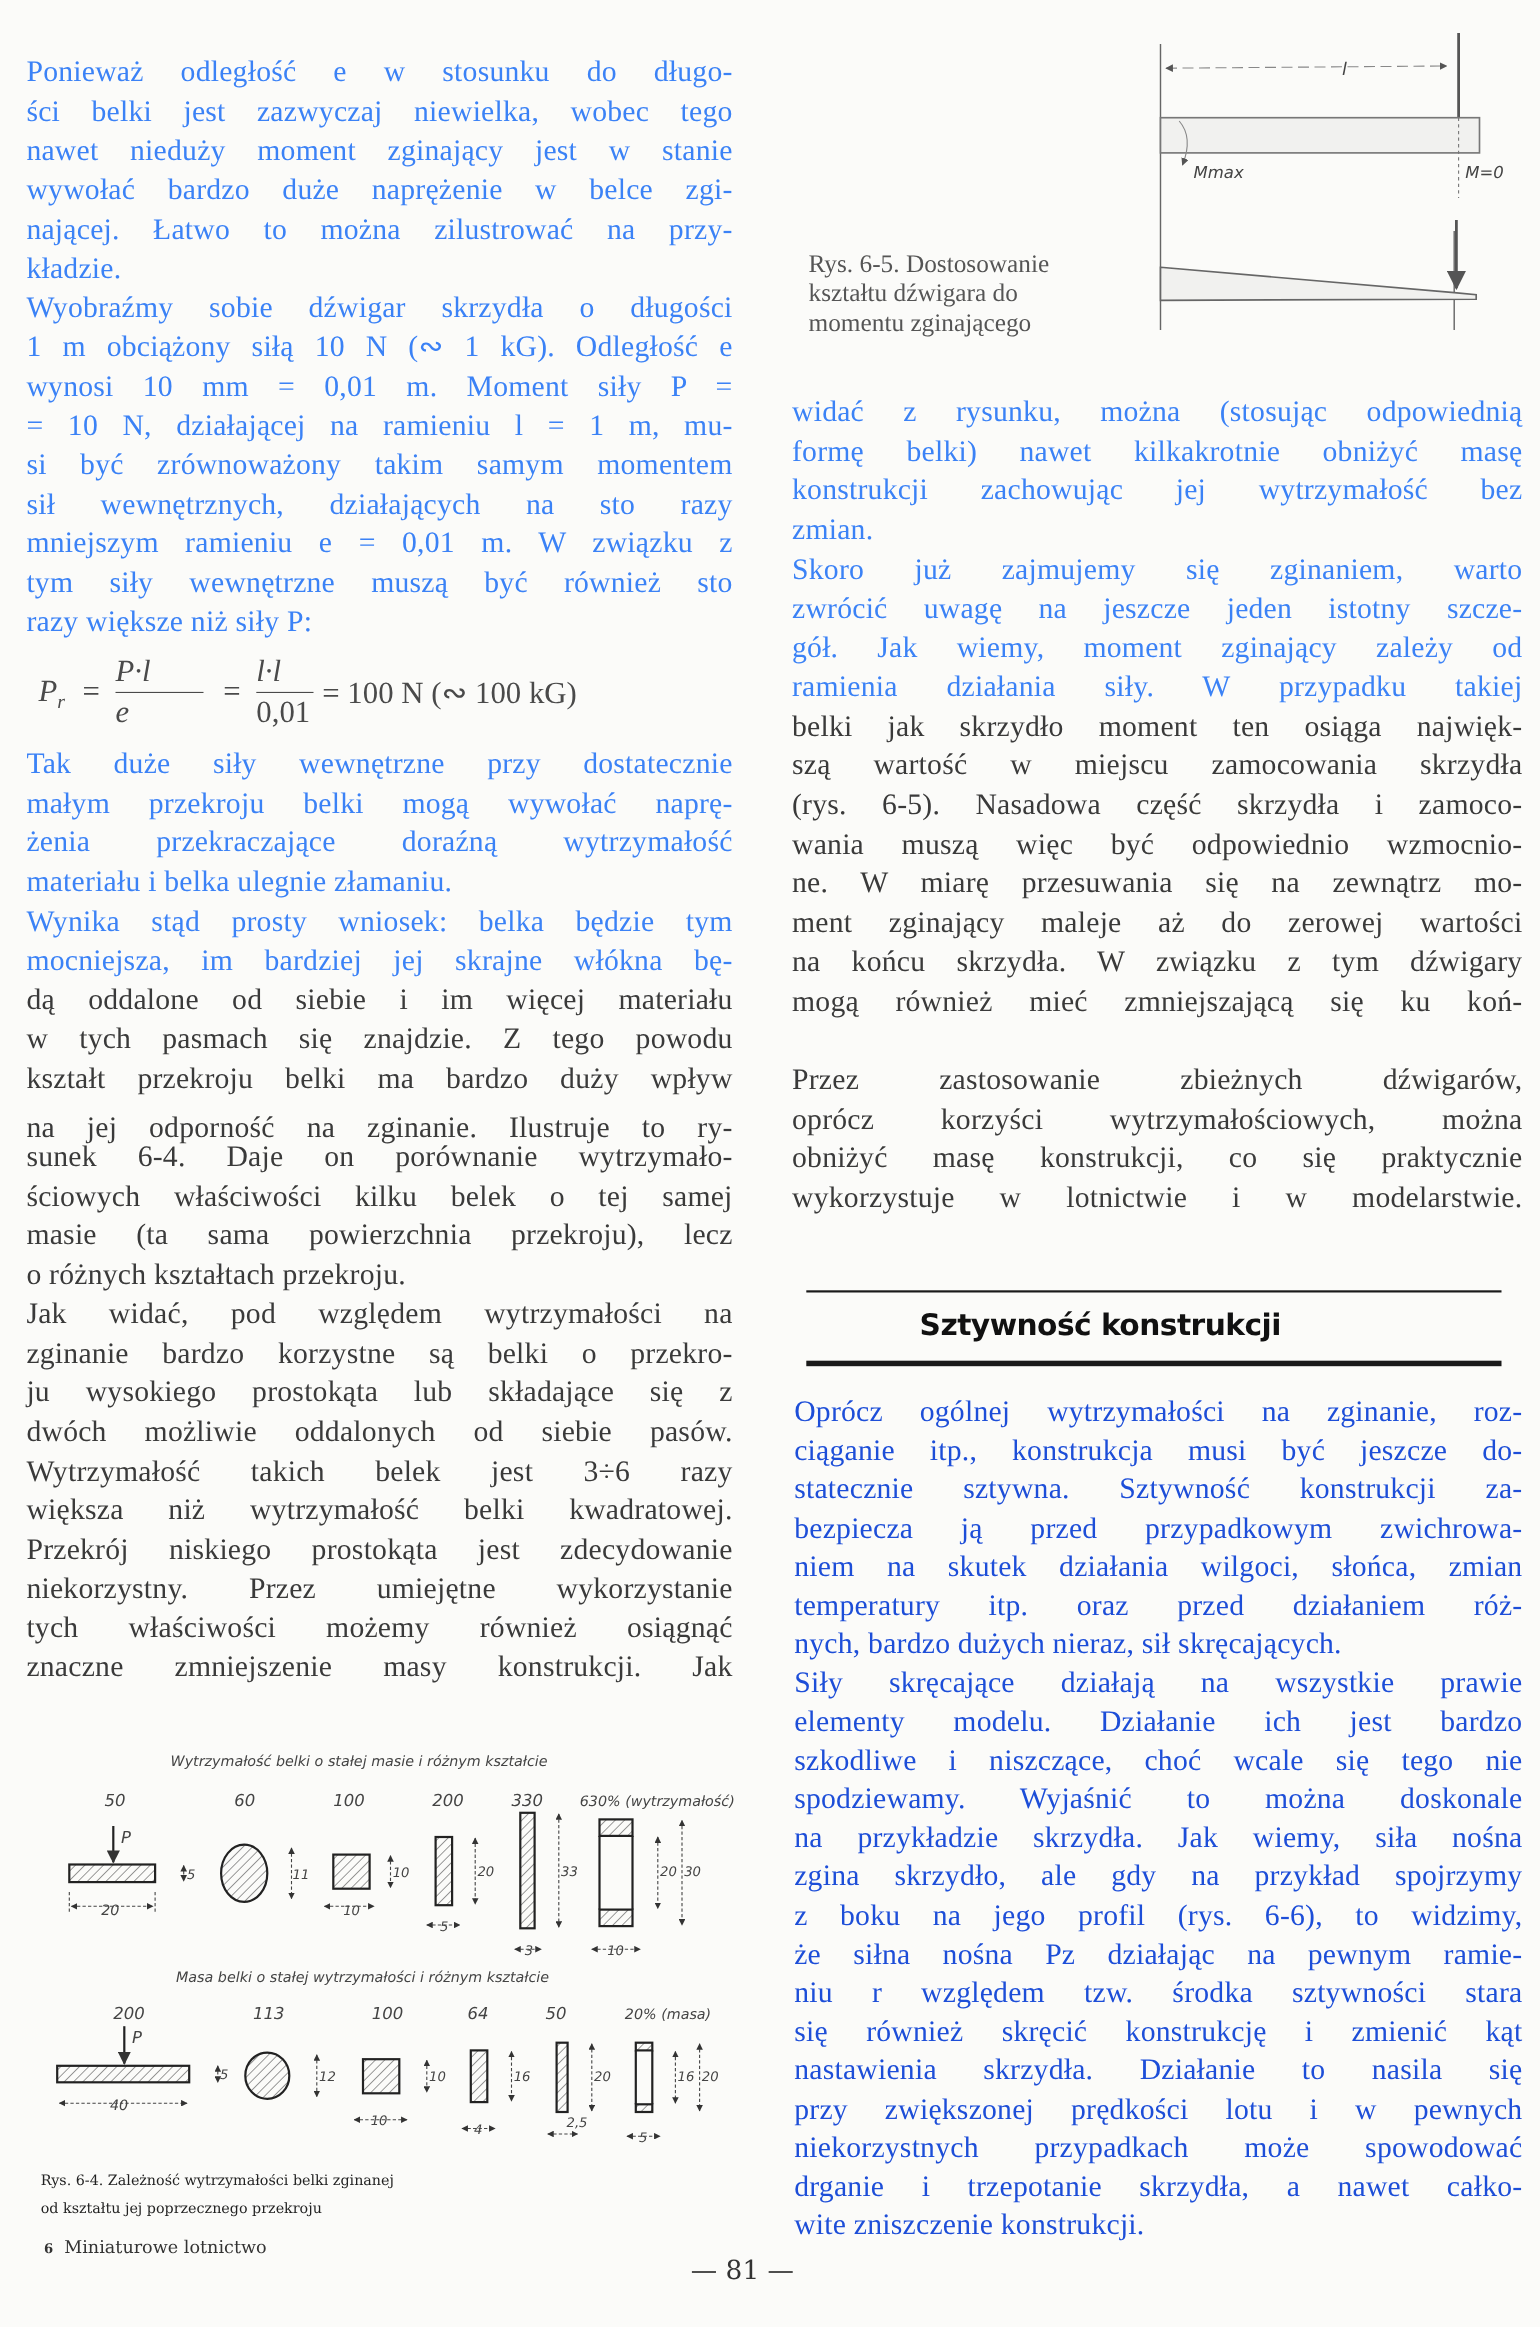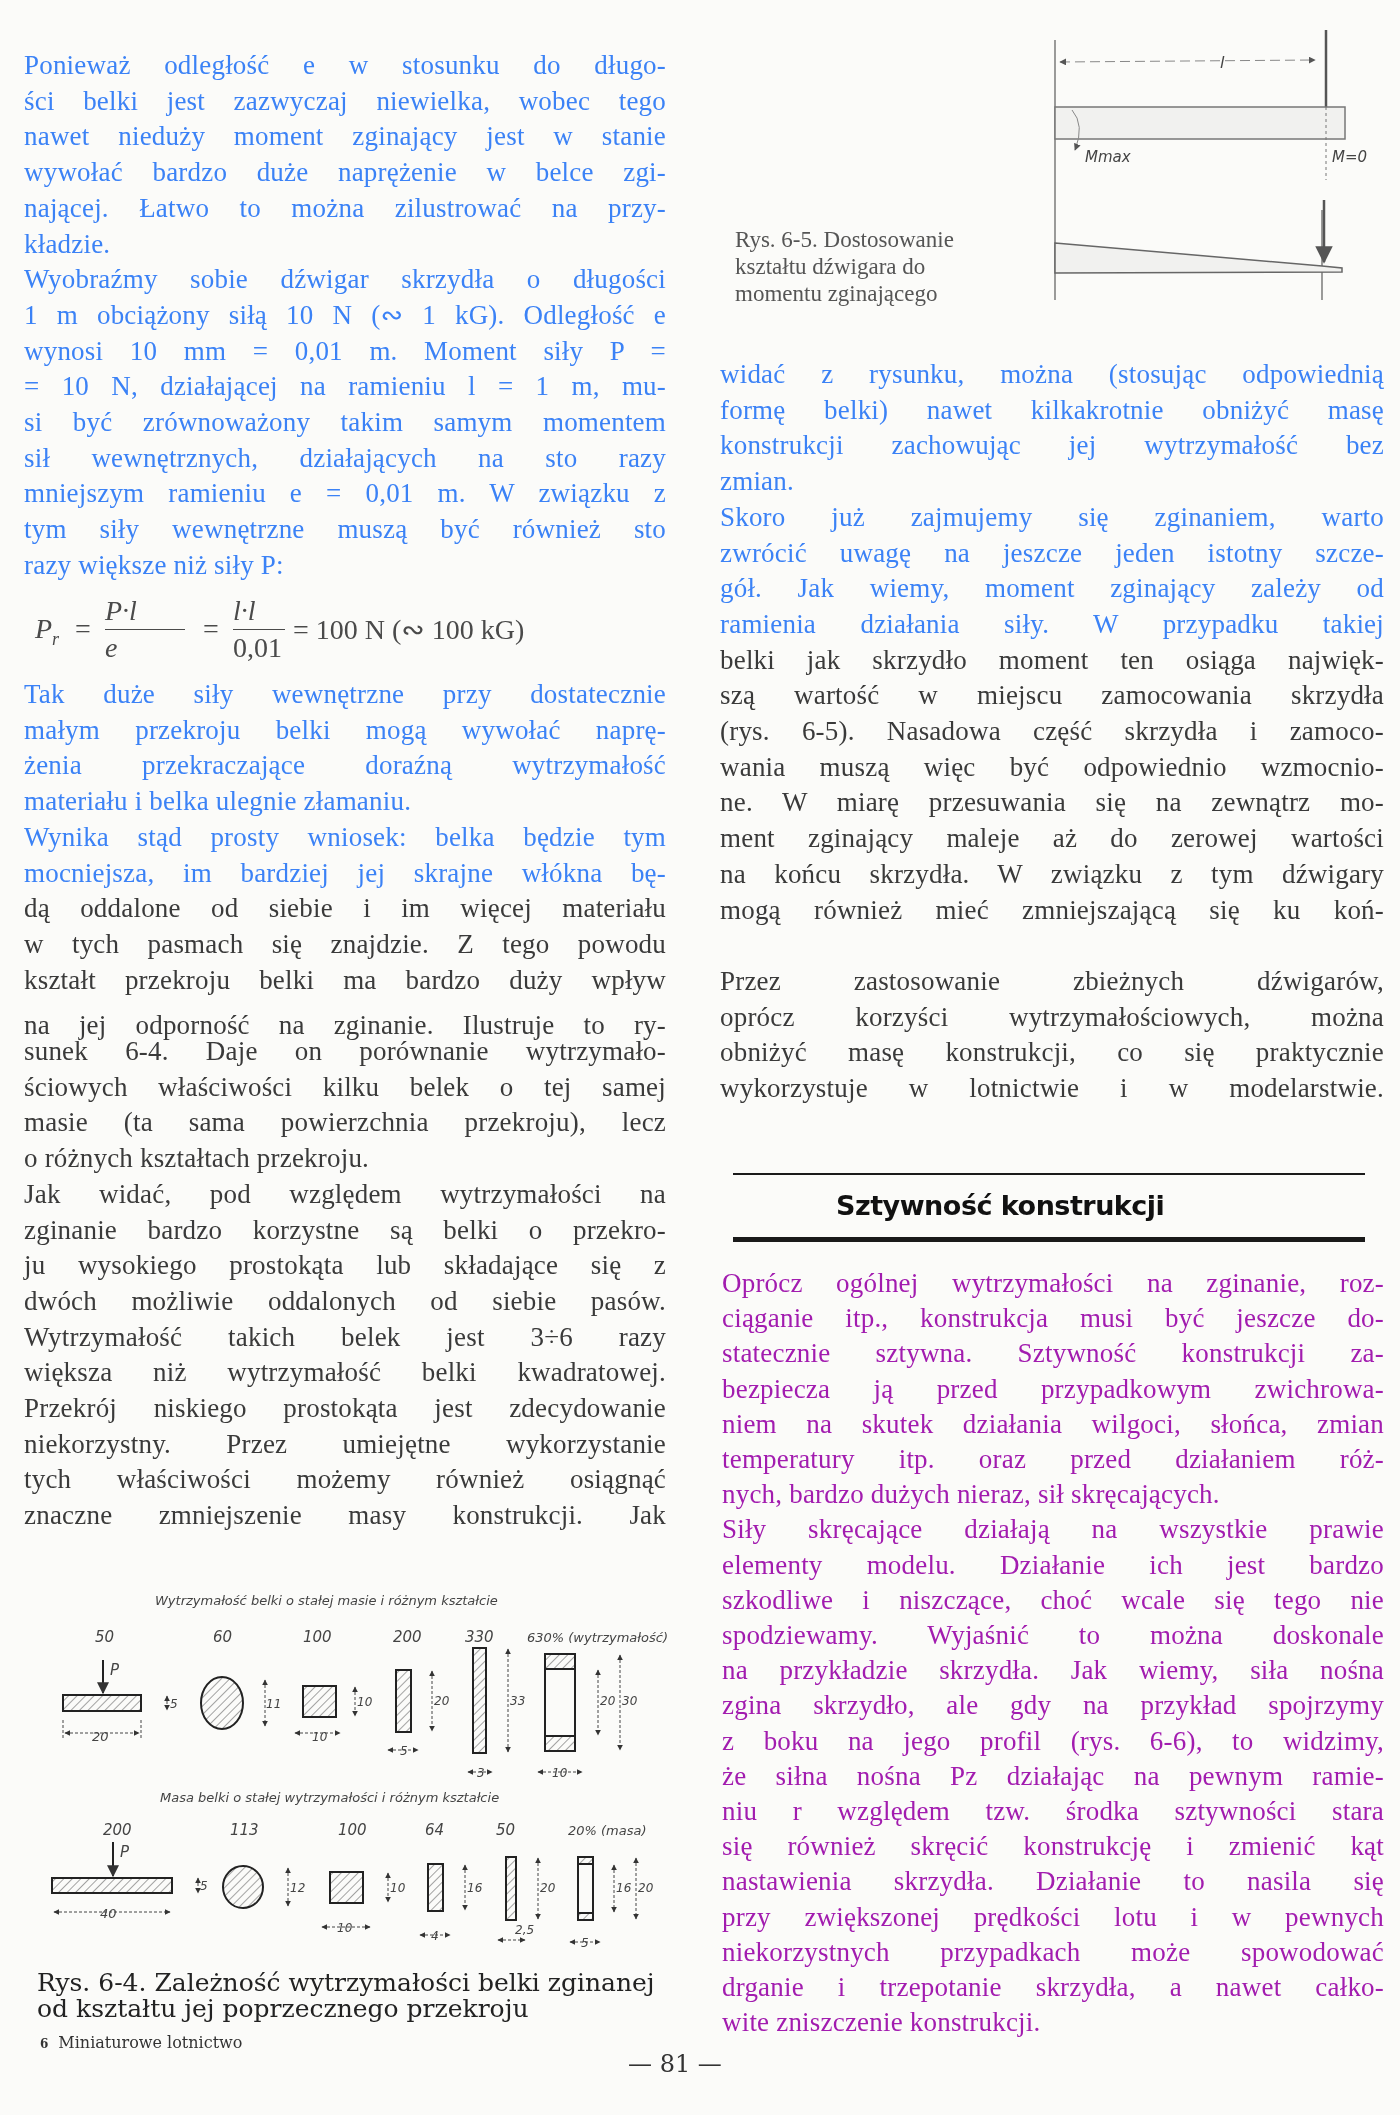--- a/index.html
+++ b/index.html
@@ -12,23 +12,23 @@
   .col { position:absolute; }
   .line {
     position:absolute; left:0; right:0;
     font-family:"Liberation Serif", "DejaVu Serif", serif;
     font-size:27px; line-height:34px; height:34px;
     white-space:nowrap; text-align:justify; text-align-last:justify;
     letter-spacing:0.2px;
   }
   .line.last { text-align-last:left; }
   .light { color:#3b82f6; }
-  .dark { color:#a21caf; }
+  .dark { color:#1d4ed8; }
   .caption { position:absolute; font-family:"Liberation Serif", "DejaVu Serif", serif; font-size:23px; line-height:27px; color:#555; }
-  .caption.dark { color:#222; font-family:"DejaVu Serif", serif; font-size:25px; line-height:26px; }
+  .caption.dark { color:#222; font-family:"DejaVu Serif", serif; font-size:13px; line-height:26px; }
   .formula { position:absolute; font-family:"Liberation Serif", serif; font-size:28px; color:#4a4a4a; }
   .frac { position:absolute; }
   .frac .num, .frac .den { display:block; line-height:32px; }
   .frac .bar { display:block; border-top:1.5px solid #4a4a4a; margin:2px 0; }
   .it { font-style:italic; }
   .rule { position:absolute; background:#1a1a1a; }
   .section-title { position:absolute; font-family:"DejaVu Sans", "Liberation Sans", sans-serif; font-weight:bold; font-size:27px; color:#111; letter-spacing:-0.5px; }
   .footer { position:absolute; font-family:"DejaVu Serif", serif; color:#333; }
   svg text { font-family:"DejaVu Sans", "Liberation Sans", sans-serif; font-style:italic; fill:#444; }
 </style>

